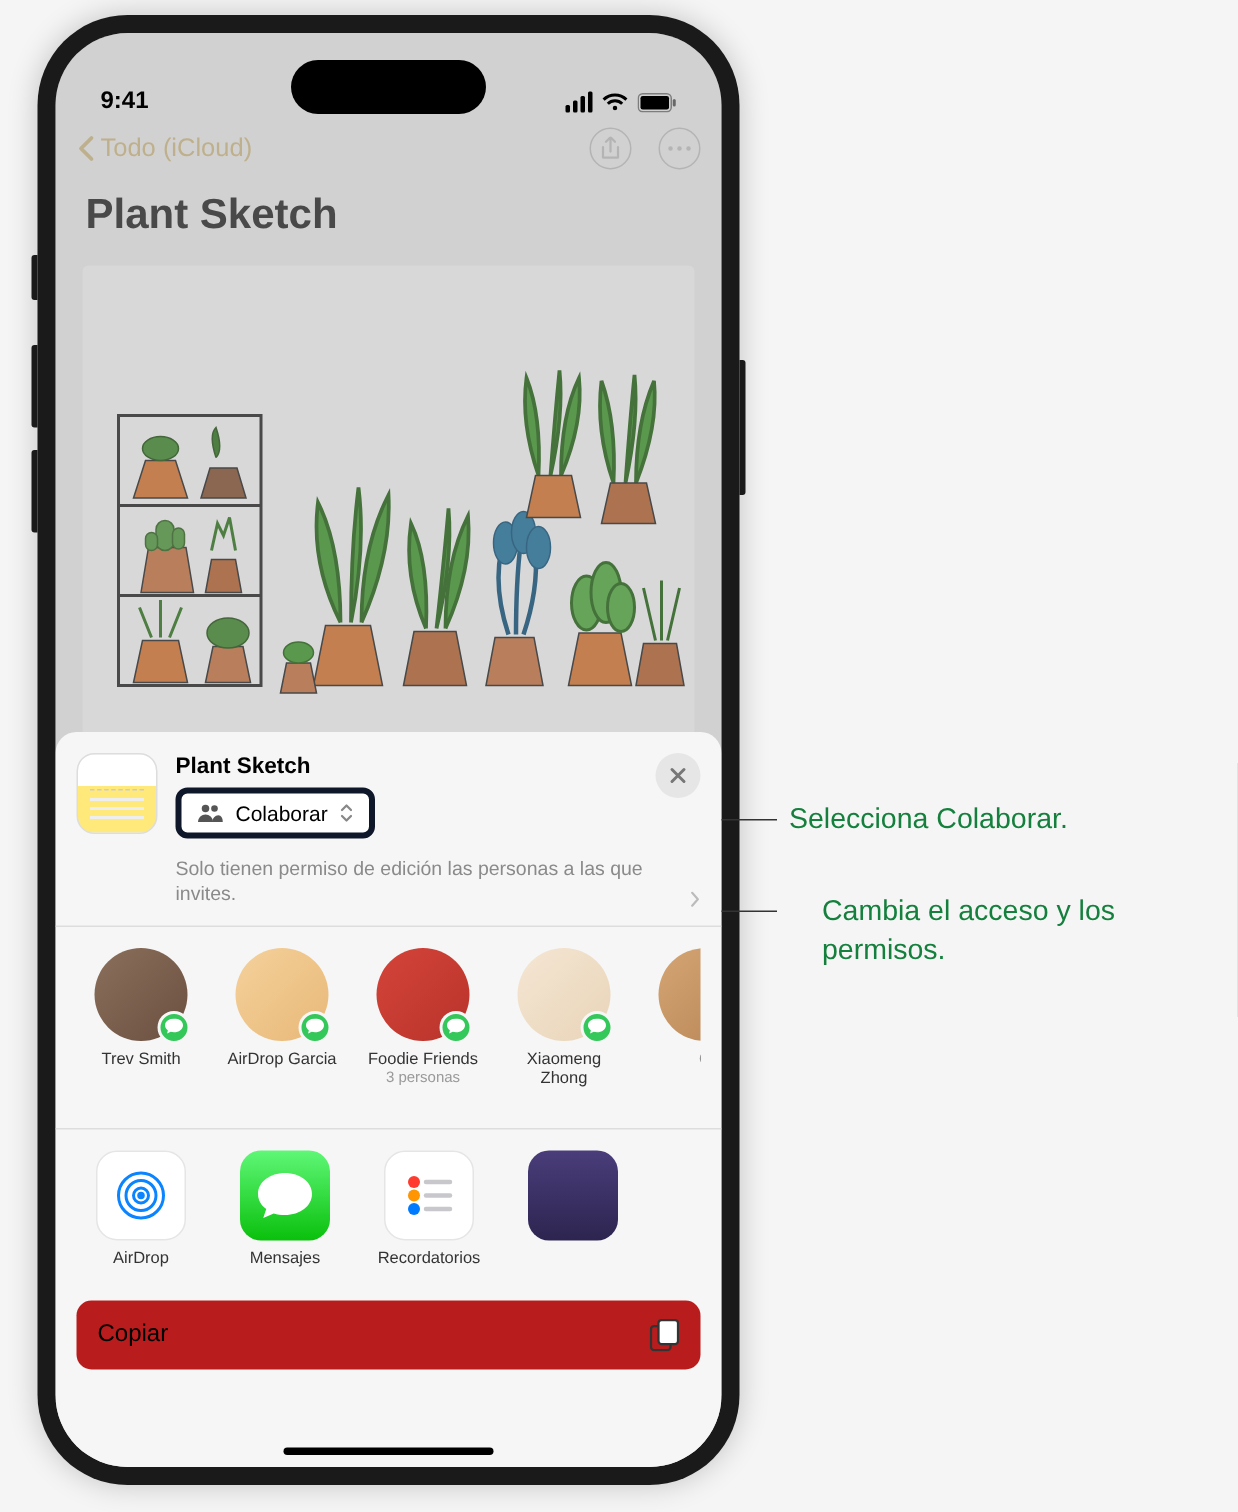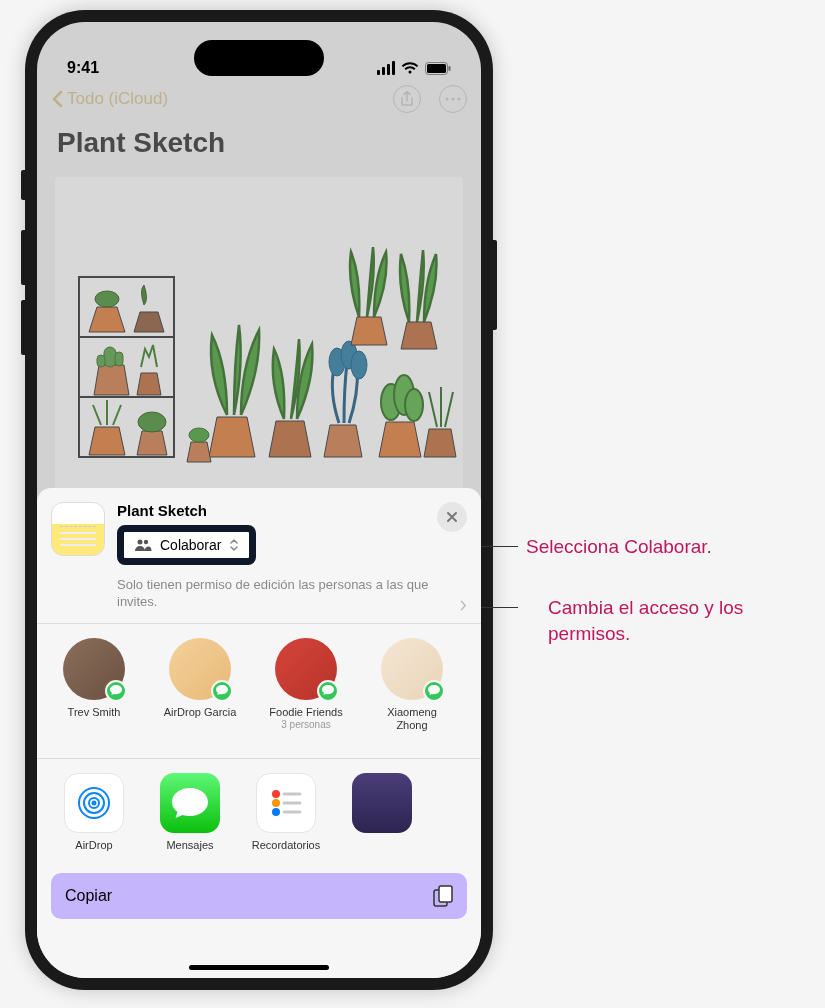--- a/index.html
+++ b/index.html
@@ -141,21 +141,21 @@
     .notes-icon::after{
       content:'';position:absolute;top:44%;left:8px;right:8px;height:1px;border-top:1px dashed #ccc;box-shadow:0 6px 0 #eee,0 12px 0 #eee,0 18px 0 #eee;
     }
     .sheet-info { flex: 1; }
     .sheet-title { font-size: 15px; font-weight: 600; margin-bottom: 6px; }
     .collab-select {
       display: inline-flex;
       align-items: center;
       gap: 8px;
       background: #fff;
-      border: 7px solid #0f172a;
+      border: 4px solid #0f172a;
       border-radius: 8px;
       padding: 5px 10px;
       font-size: 14px;
     }
     .close-btn {
       position: absolute;
       right: 0; top: 0;
       width: 30px; height: 30px;
       background: #e6e6e6;
       border-radius: 50%;
@@ -167,21 +167,21 @@
       font-size: 13px;
       color: #8a8a8a;
       display: flex;
       align-items: flex-end;
       gap: 4px;
       line-height: 1.3;
     }
     .divider { height: 1px; background: #ddd; margin: 12px -14px 0; }
     .contacts-row {
       display: flex;
-      gap: 28px;
+      gap: 16px;
       padding: 14px 4px;
       overflow: hidden;
     }
     .contact { width: 78px; text-align: center; flex-shrink: 0; }
     .avatar {
       width: 62px; height: 62px;
       border-radius: 50%;
       margin: 0 auto 6px;
       position: relative;
       background: #ddd;
@@ -221,42 +221,42 @@
     .app-icon.airdrop { background: #fff; border:1px solid #e5e5e5; }
     .app-icon.messages { background: linear-gradient(#5ff777,#0ac00c); }
     .app-icon.mail { background: linear-gradient(#3cc5ff,#0068ff); }
     .app-icon.reminders { background: #fff; border:1px solid #e5e5e5; }
     .app-icon.other { background: linear-gradient(#4a3d7a,#2d2550); }
     .app-name { font-size: 11px; color: #333; }
     .action-row {
       display: flex;
       justify-content: space-between;
       align-items: center;
-      background: #c4b5fd;
+      background: #b91c1c;
       border-radius: 10px;
       padding: 12px 14px;
       margin: 8px 0;
       font-size: 16px;
     }
     .home-indicator {
       position: absolute;
       bottom: 8px;
       left: 50%;
       transform: translateX(-50%);
       width: 140px;
       height: 5px;
       background: #000;
       border-radius: 3px;
       z-index: 20;
     }
     
     .callout {
       position: absolute;
       font-size: 19px;
-      color: #be185d;
+      color: #15803d;
       line-height: 1.35;
     }
     .callout-line {
       position: absolute;
       border-top: 1px solid #333;
     }
     .callout-line::before {
       content:'';
       position:absolute;
       left:-4px;top:-4px;

